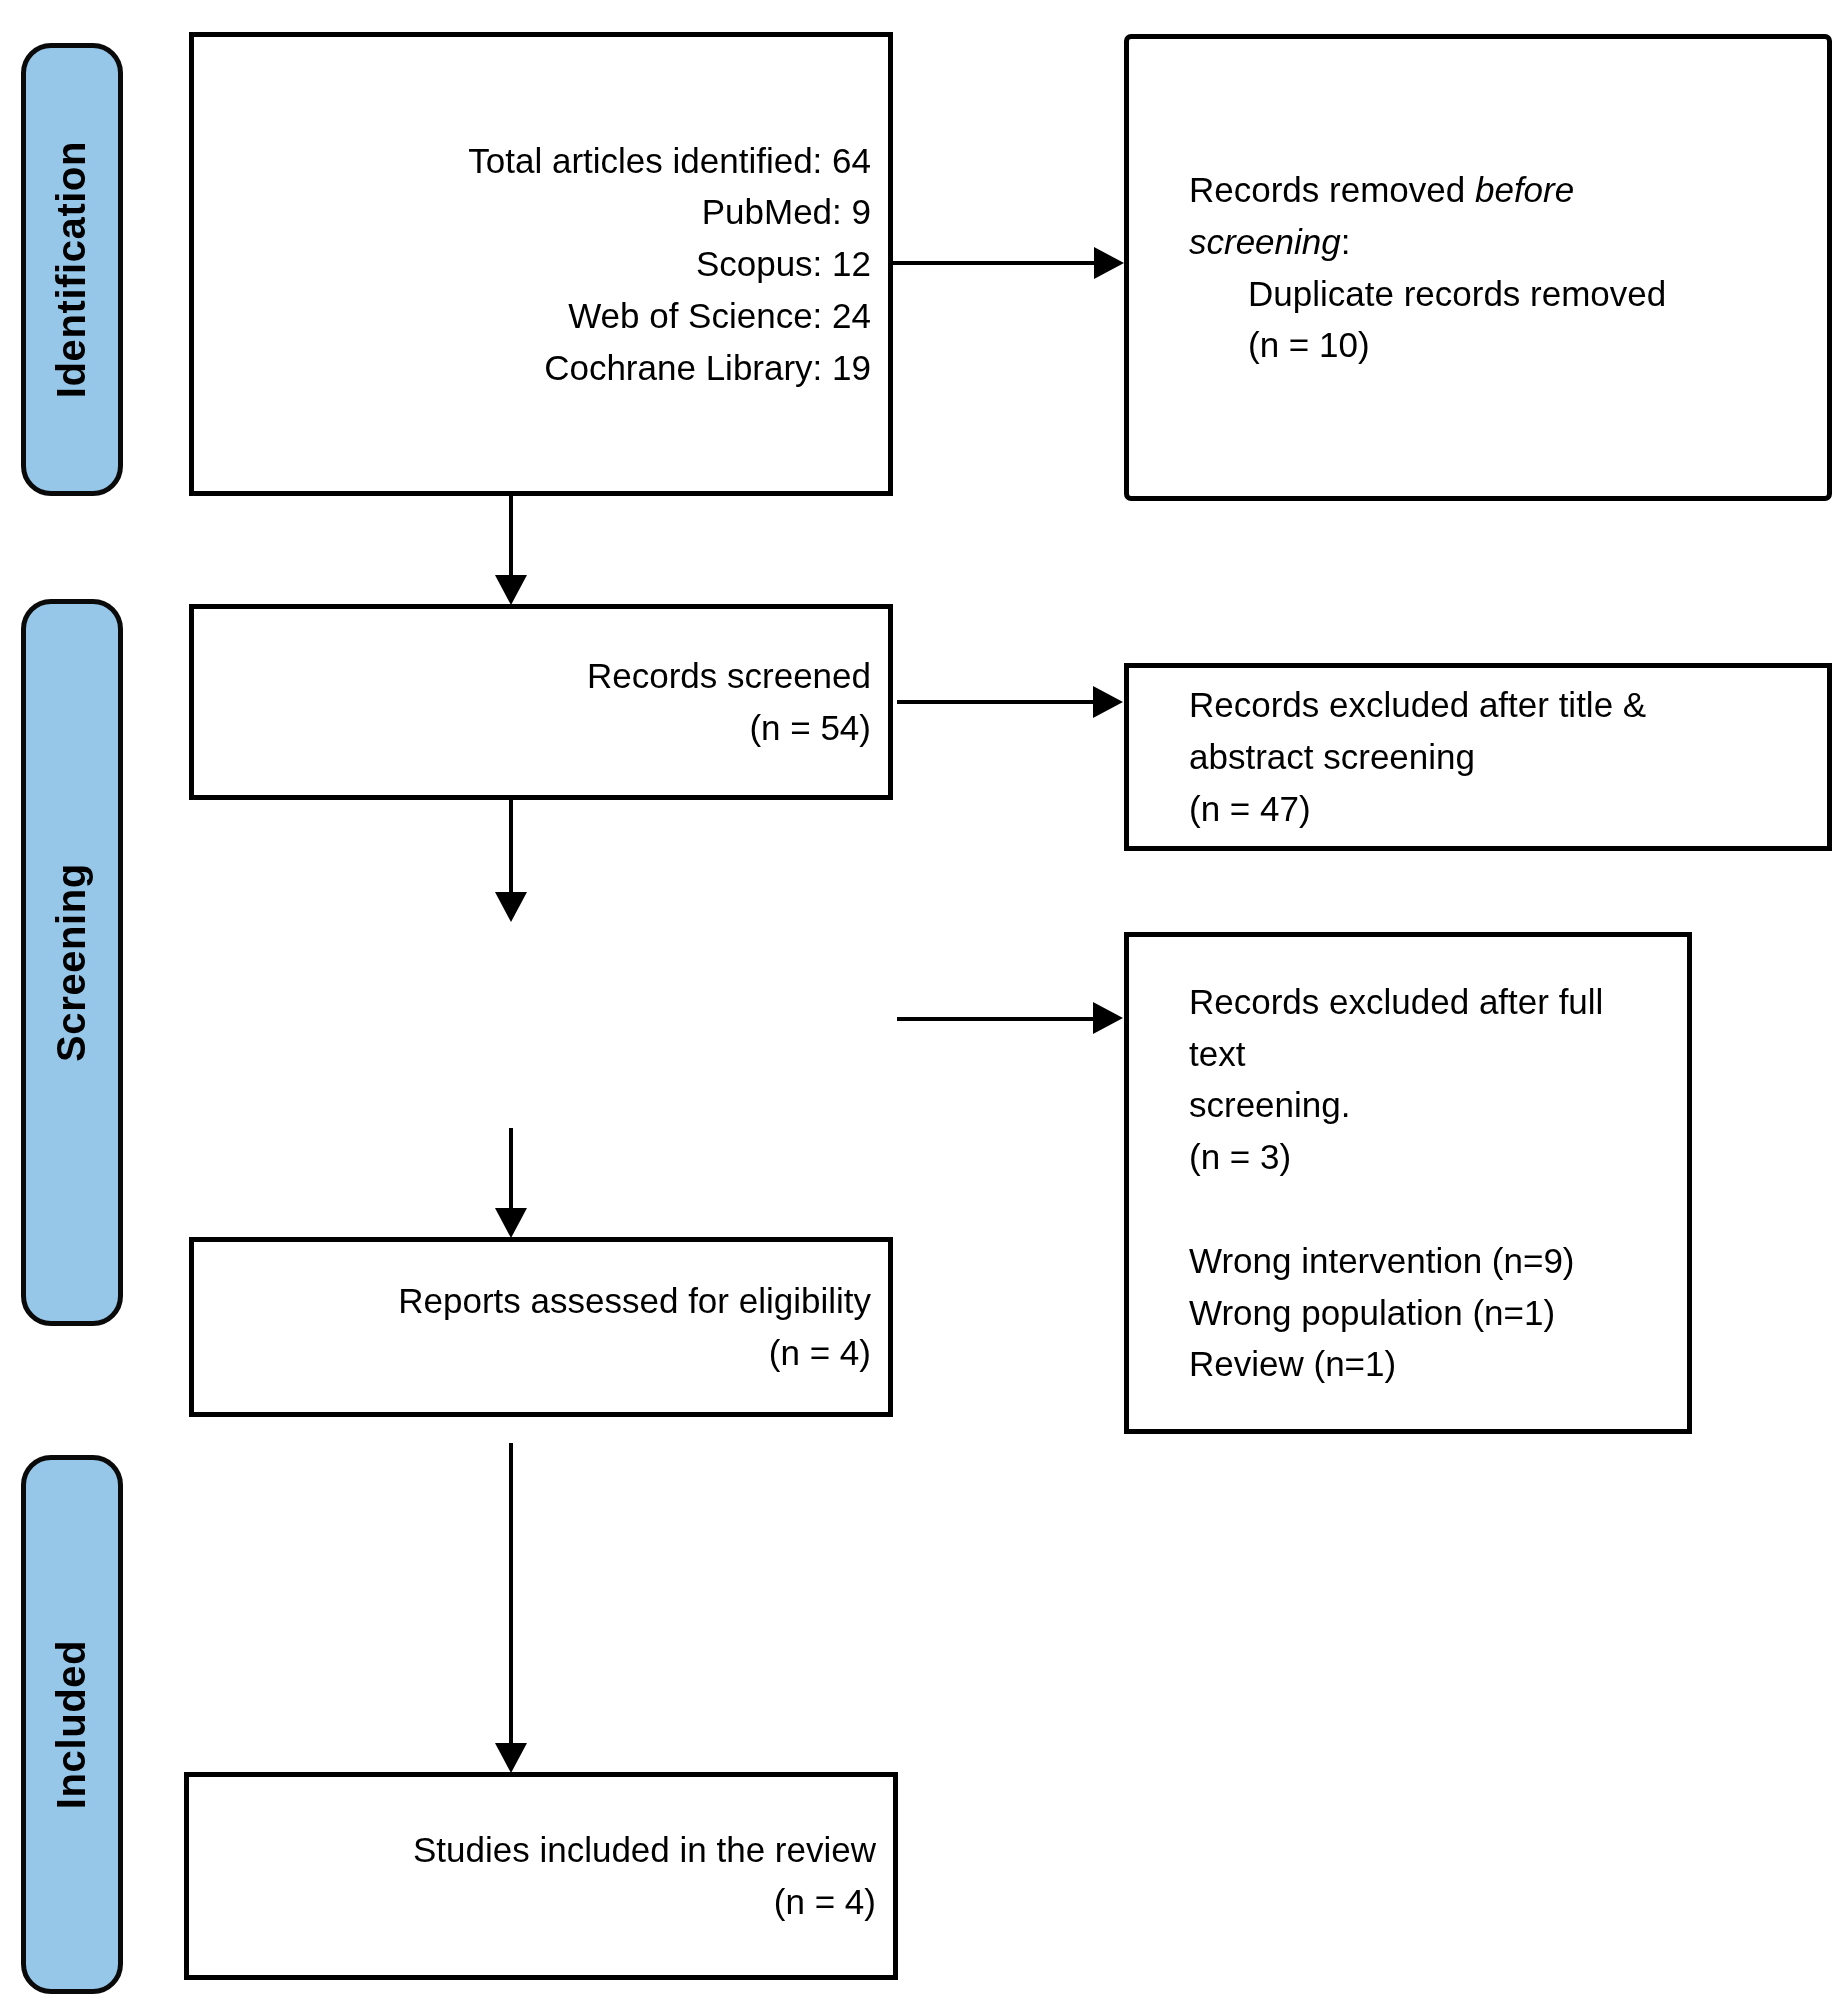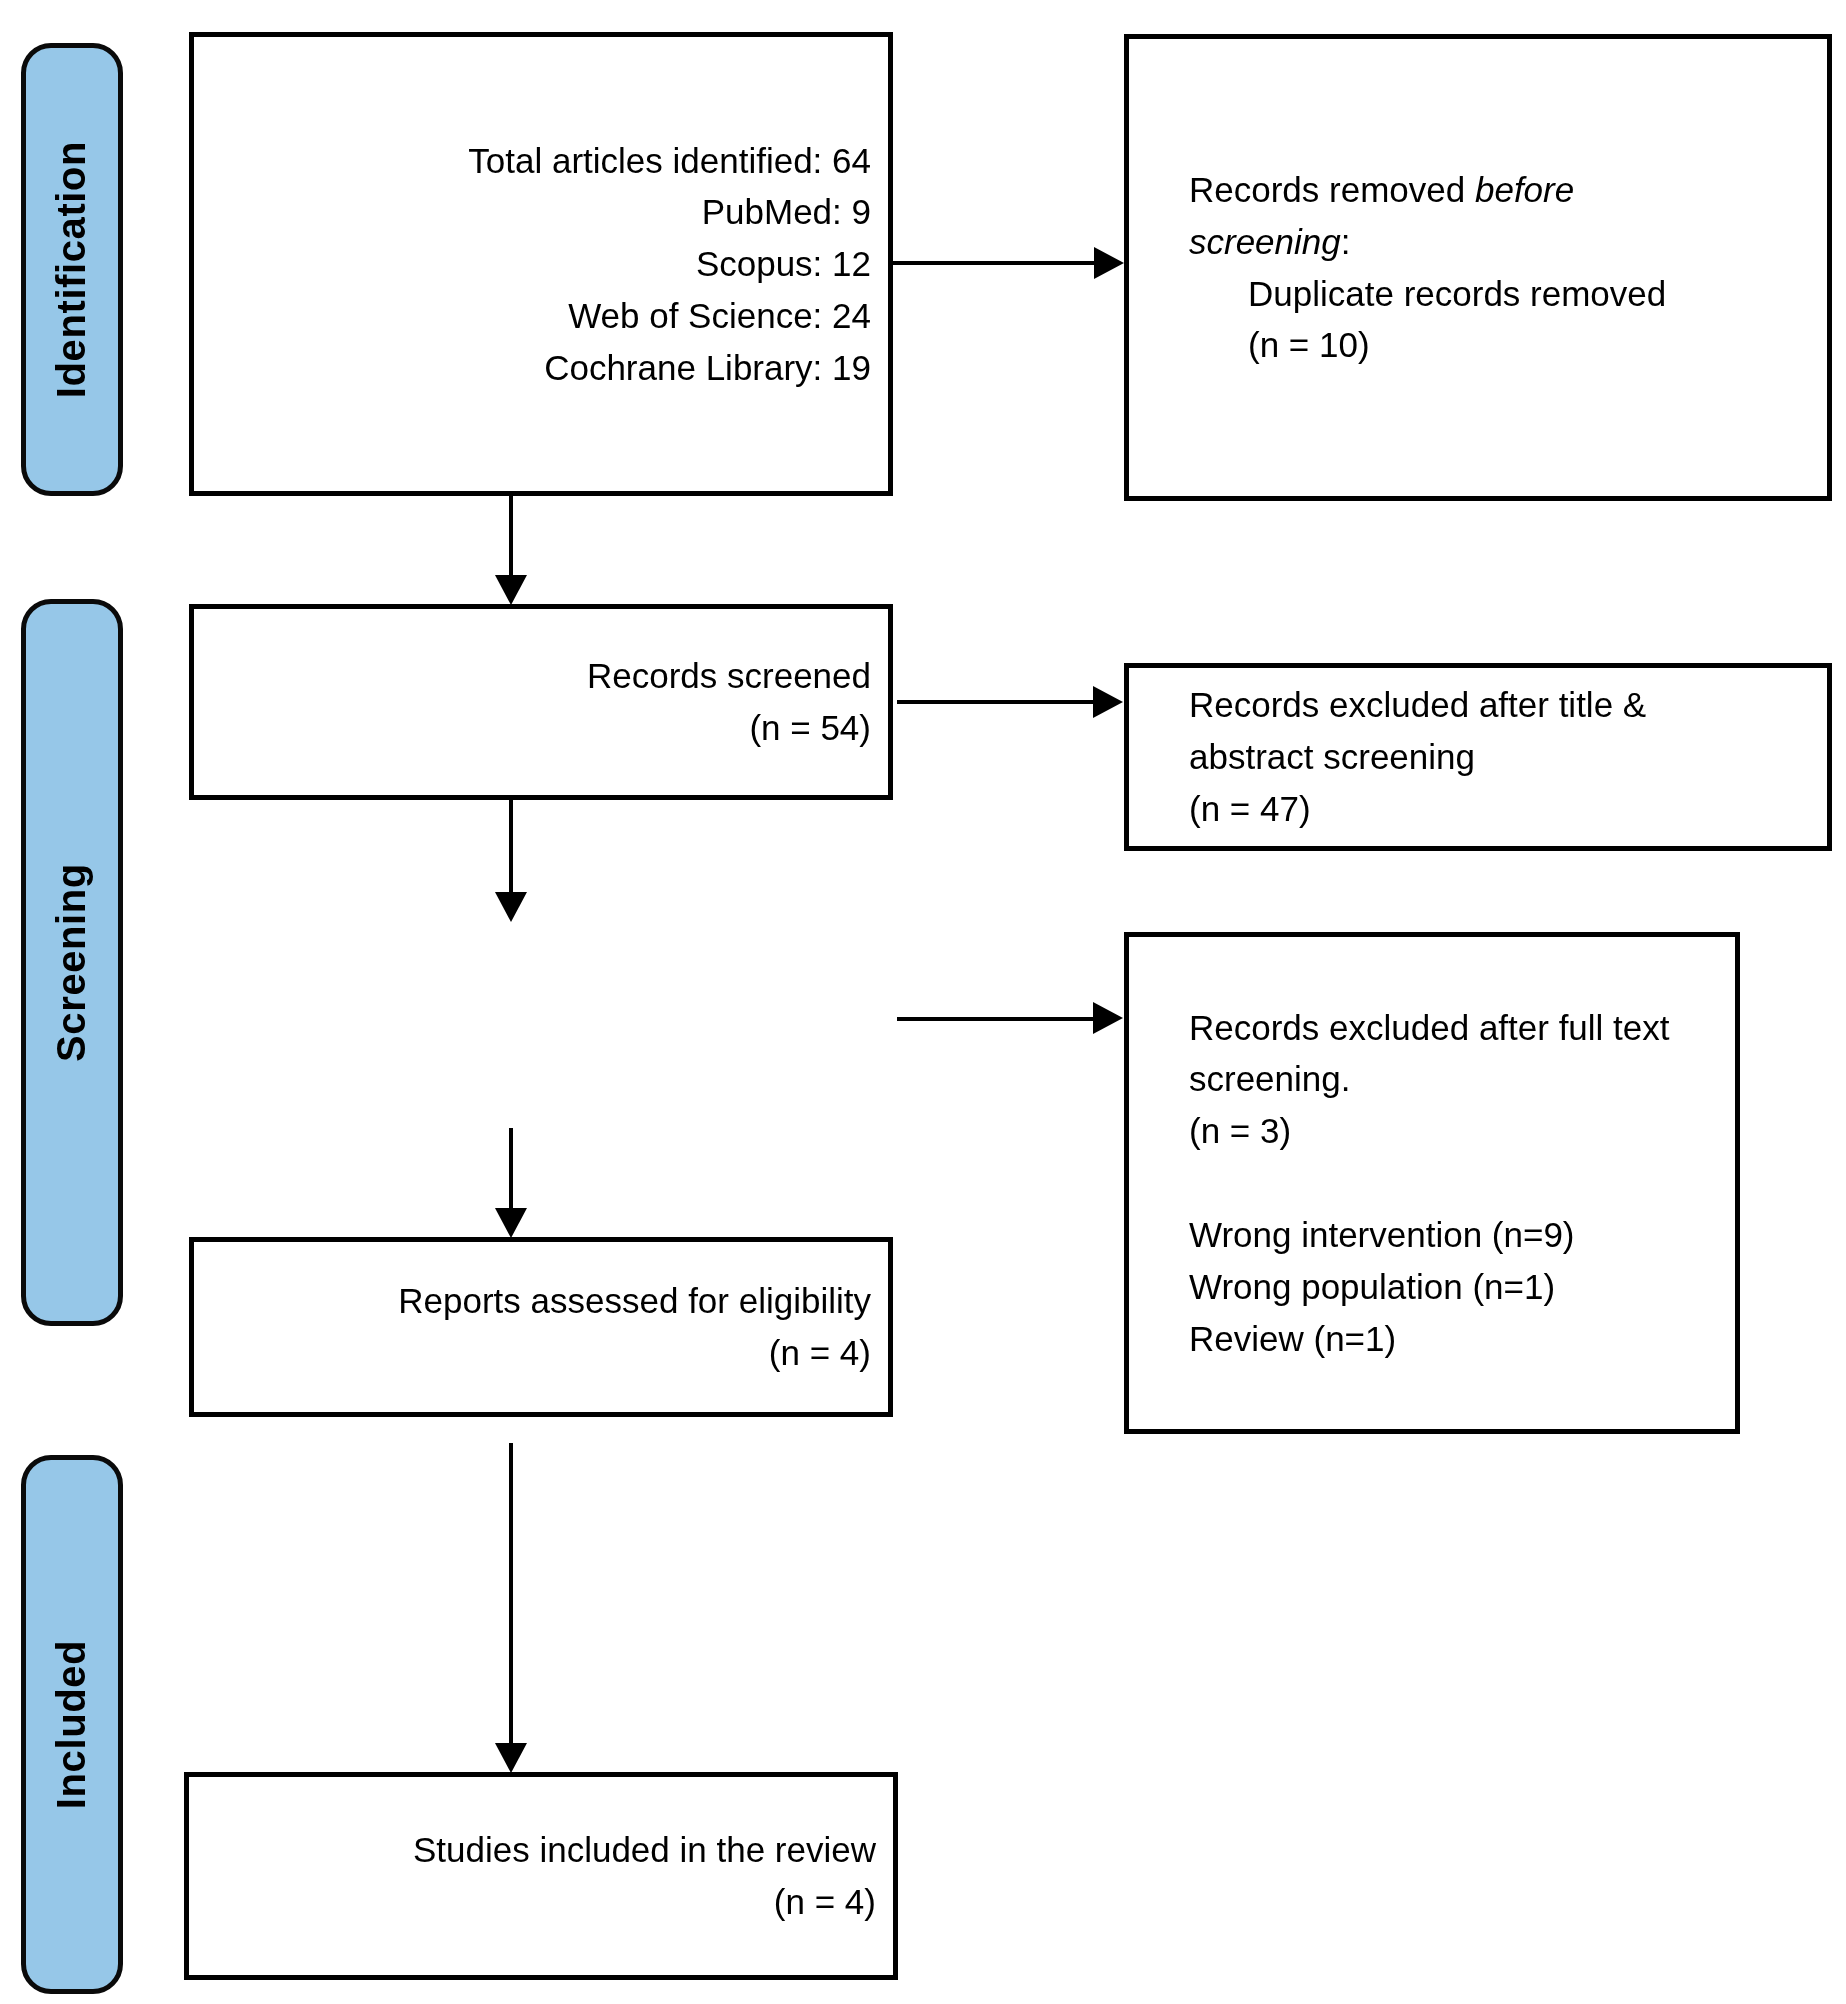--- a/index.html
+++ b/index.html
@@ -52,23 +52,23 @@
   .fbox .line { white-space: pre-wrap; }
   .main-col { padding-left: 28.4px; padding-right: 17px; align-items: flex-end; }
   .right-col { padding-left: 60px; padding-right: 23px; }
 
   #box-identified { left: 189px;  top: 32px;   width: 704px; height: 464px; }
   #box-screened   { left: 189px;  top: 604px; width: 704px; height: 196px; }
   #box-fulltext   { left: 189px;  top: 922px; width: 704px; height: 207px; }
   #box-assessed   { left: 189px;  top: 1237px; width: 704px; height: 180px; }
   #box-included   { left: 184px;  top: 1772px; width: 714px; height: 208px; }
 
-  #box-removed-before   { left: 1124px; top: 34px;   width: 708px; height: 467px; }
+  #box-removed-before   { left: 1124px; top: 34px;   width: 708px; height: 467px; border-radius: 7px; }
   #box-excluded-title   { left: 1124px; top: 663px; width: 708px; height: 188px; }
-  #box-excluded-fulltext{ left: 1124px; top: 932px; width: 616px; height: 502px; }
+  #box-excluded-fulltext{ left: 1124px; top: 932px; width: 568px; height: 502px; }
 
   .indent1 { margin-left: 59px; }
   .italic { font-style: italic; }
   .spacer { height: 52px; }
 
   
   .vline { position: absolute; width: 4px; background: #000000; }
   .hline { position: absolute; height: 4px; background: #000000; }
   .tri-down {
     position: absolute; width: 0; height: 0;

